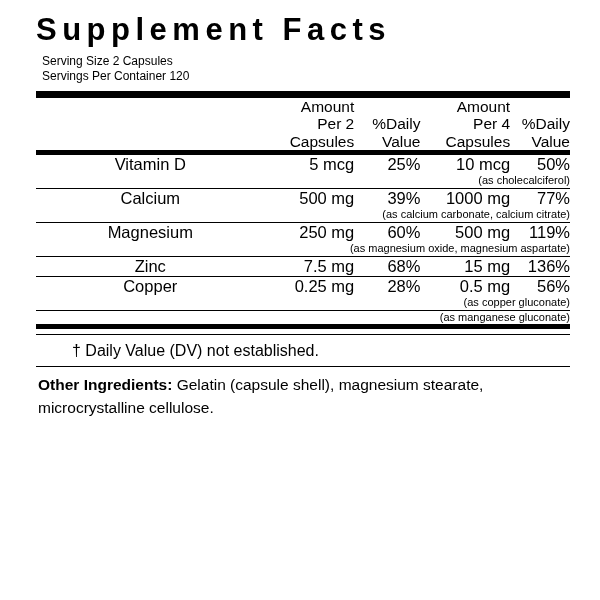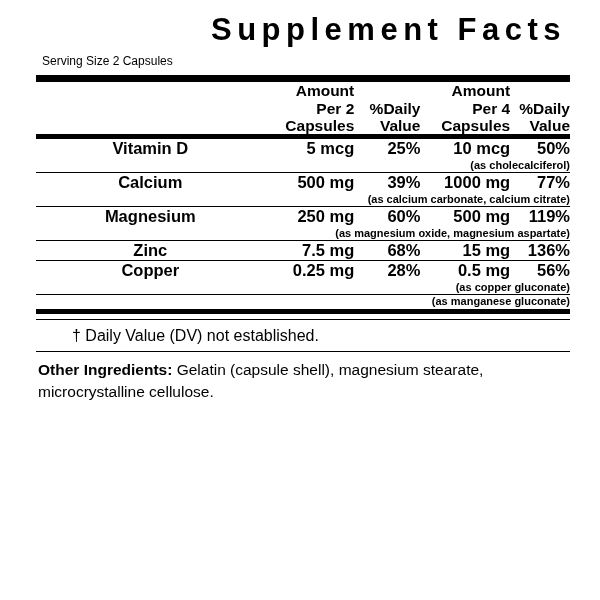--- a/index.html
+++ b/index.html
@@ -18,21 +18,21 @@
     position: relative;
     width: 600px;
     height: 600px;
     box-sizing: border-box;
     padding: 8px 30px 0 36px;
   }
   .title {
     font-size: 31px;
     font-weight: bold;
     letter-spacing: 5.5px;
-    text-align: right;
+    text-align: left;
     line-height: 1.15;
     margin: 4px 0 6px 0;
     padding-right: 4px;
   }
   .serving-line {
     font-size: 12px;
     line-height: 1.30;
     margin-left: 6px;
     white-space: nowrap;
   }
@@ -47,21 +47,21 @@
     border-top: 1px solid #000;
   }
   table.facts {
     width: 100%;
     border-collapse: collapse;
     table-layout: fixed;
   }
   table.facts td, table.facts th {
     padding: 0;
     vertical-align: bottom;
-    font-weight: bold;
+    font-weight: normal;
   }
   .col-name   { width: 214px; }
   .col-amt1   { width: 84px; }
   .col-dv1    { width: 62px; }
   .col-amt2   { width: 84px; }
   .col-dv2    { width: 56px; }
 
   .hdr td {
     font-size: 15.5px;
     line-height: 1.12;
@@ -109,20 +109,21 @@
   .spacer-5 { height: 5px; }
 </style>
 </head>
 <body>
 
 <div class="panel">
 
   <div class="title">Supplement Facts</div>
 
   <div class="serving-line">Serving Size 2 Capsules</div>
+  <div class="serving-line">Servings Per Container 120</div>
 
   <div class="rule-thick"></div>
 
   <table class="facts">
     <colgroup>
       <col class="col-name">
         <col class="col-amt1">
         <col class="col-dv1">
         <col class="col-amt2">
         <col class="col-dv2">

